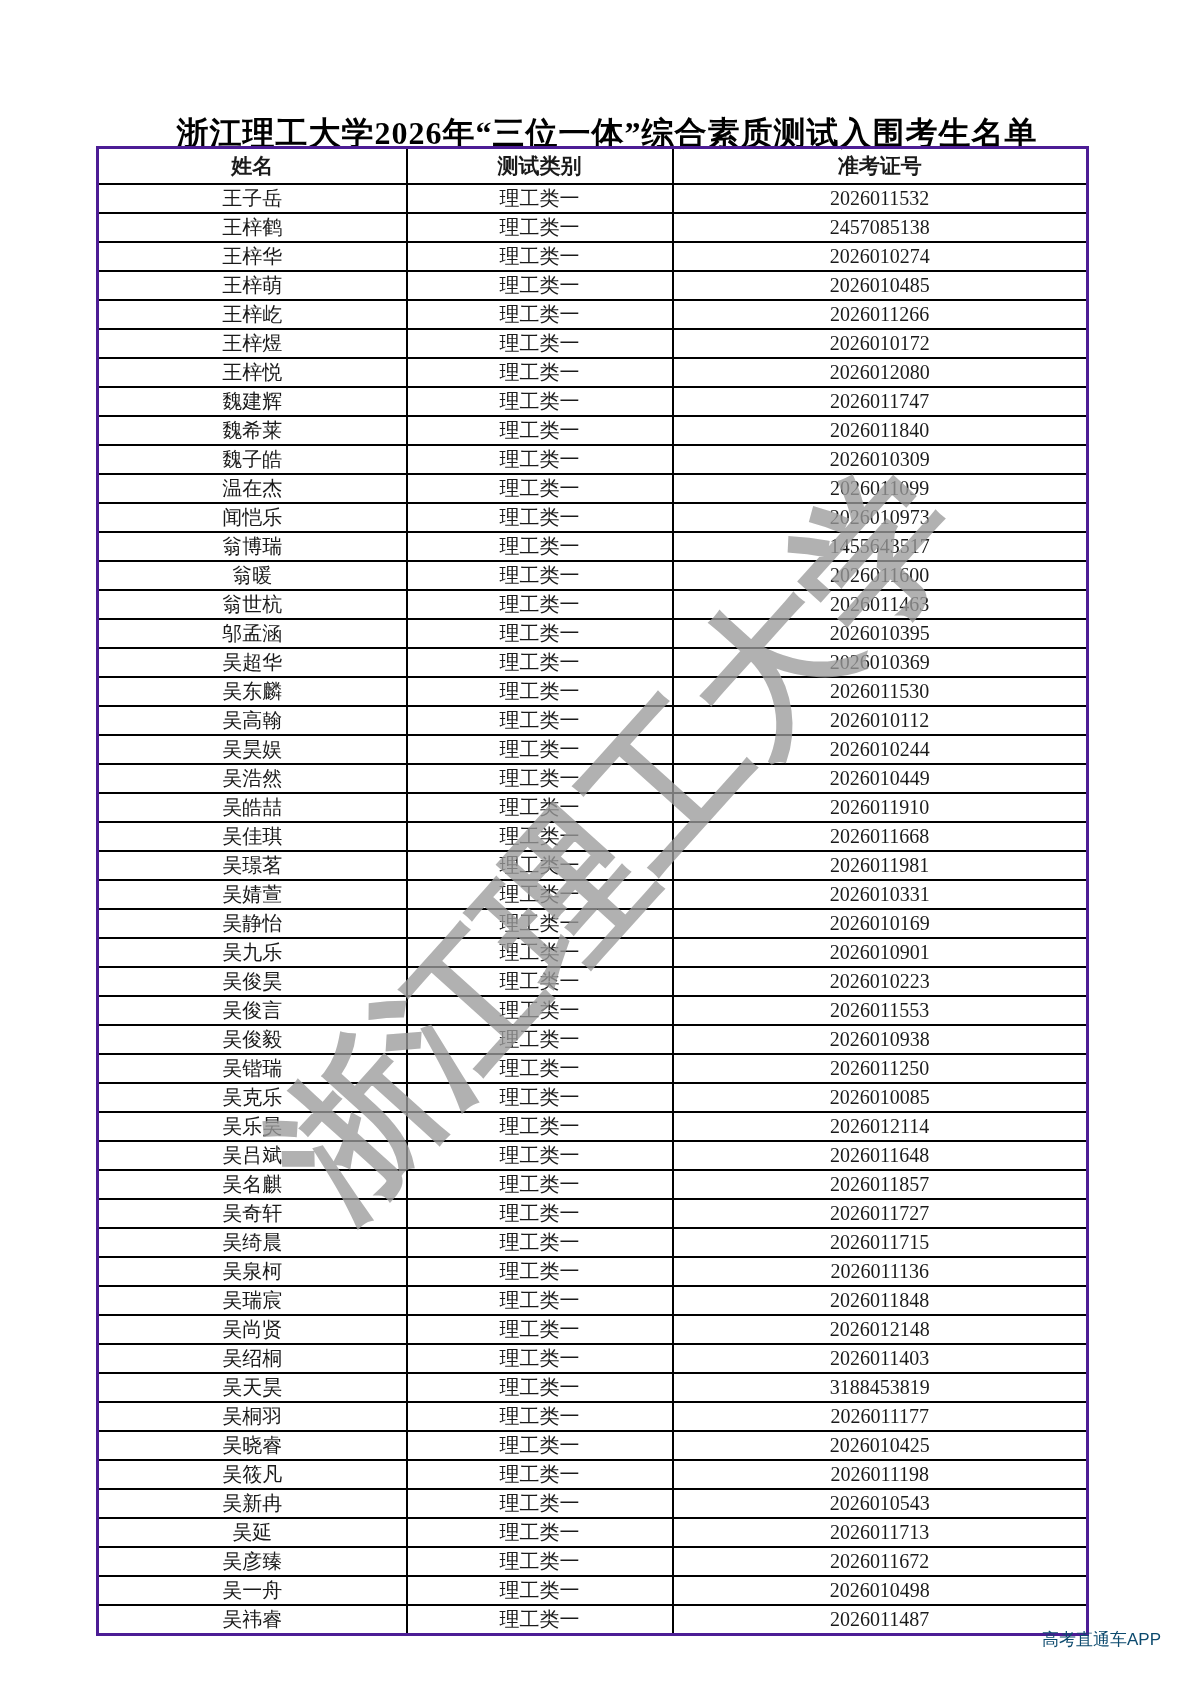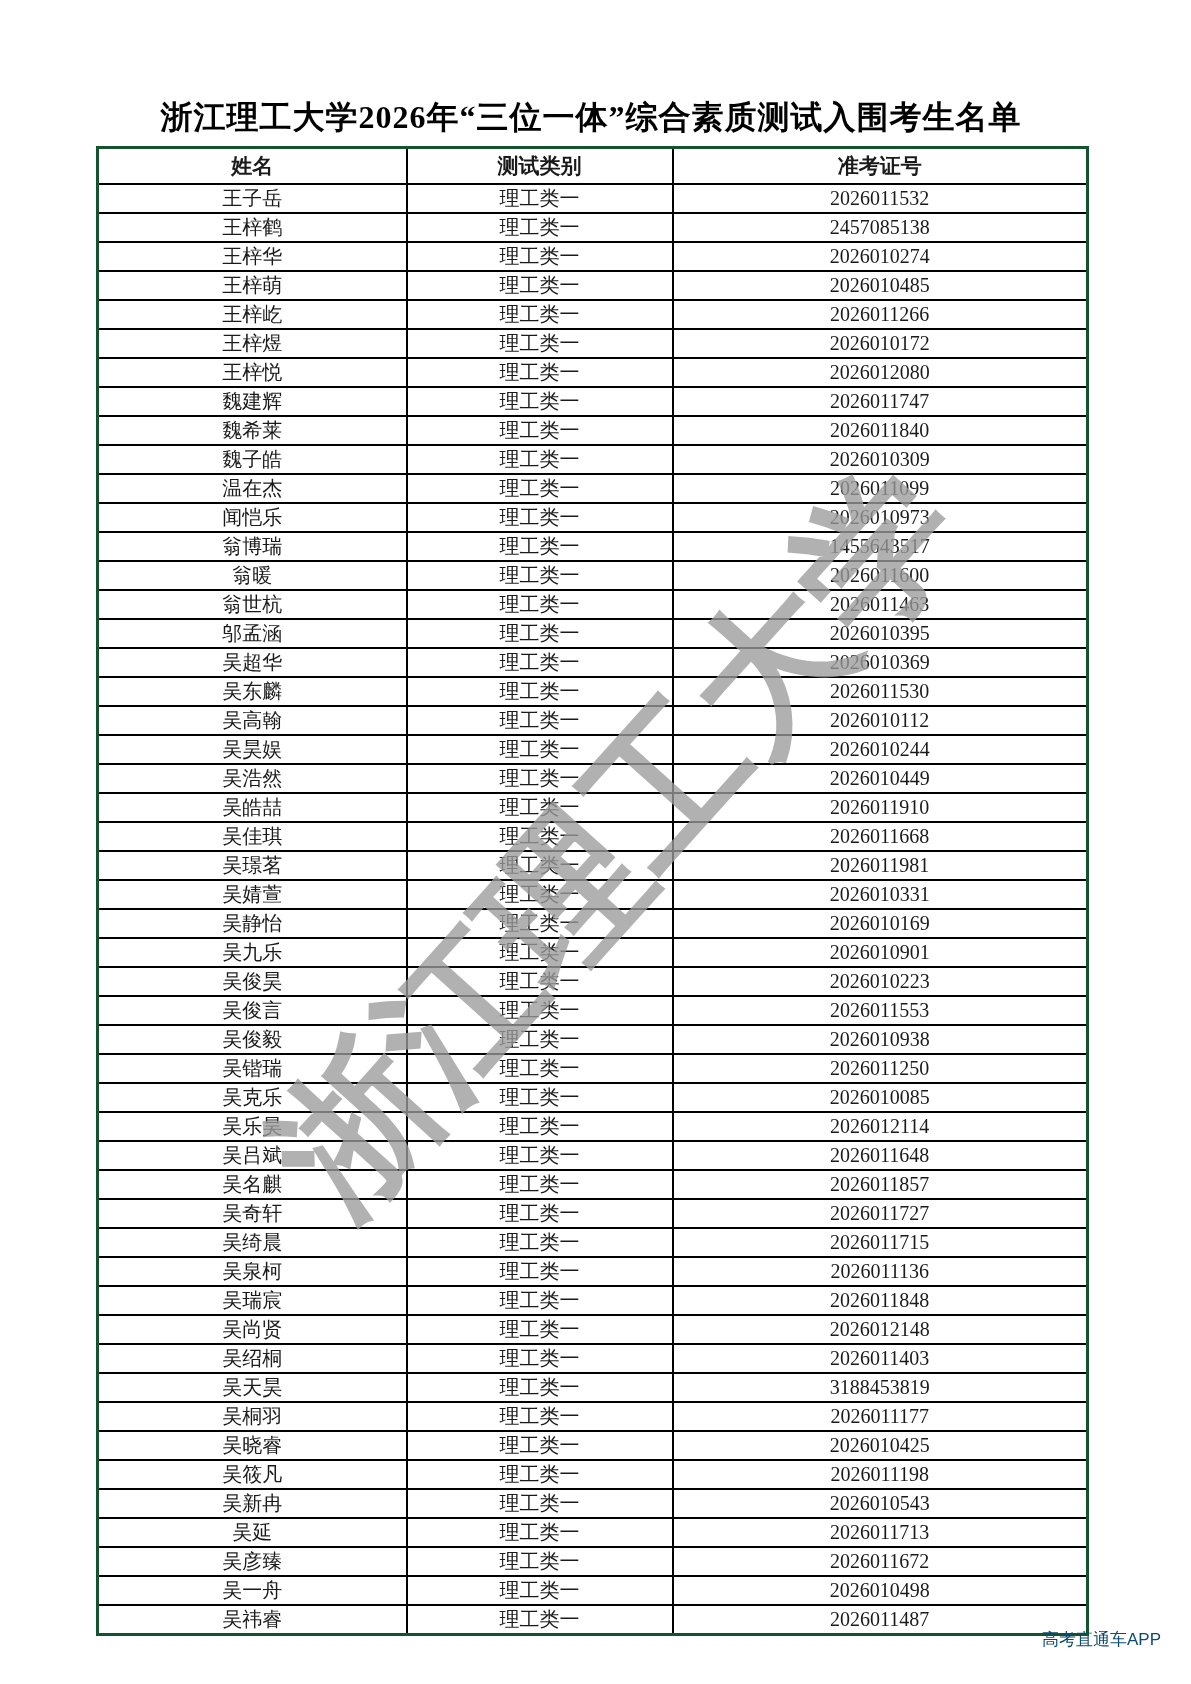--- a/index.html
+++ b/index.html
@@ -14,37 +14,37 @@
     background: #ffffff;
     overflow: hidden;
     font-family: "Liberation Serif", "DejaVu Serif", serif;
     color: #1a1a1a;
   }
   .title {
     position: absolute;
     top: 96px;
     left: 96px;
     width: 990px;
-    margin: 0;
+    margin: 16px;
     text-align: center;
     font-size: 32px;
     font-weight: bold;
     letter-spacing: 1px;
     color: #000000;
     white-space: nowrap;
   }
   table.candidates {
     position: absolute;
     top: 146px;
     left: 96px;
     width: 990px;
     height: 1431px;
     border-collapse: collapse;
     table-layout: fixed;
-    border: 3px solid #14532d;
+    border: 3px solid #4c1d95;
   }
   table.candidates col.c1 { width: 309px; }
   table.candidates col.c2 { width: 266px; }
   table.candidates col.c3 { width: 415px; }
   table.candidates th,
   table.candidates td {
     border: 2px solid #000000;
     text-align: center;
     vertical-align: middle;
     padding: 0;

